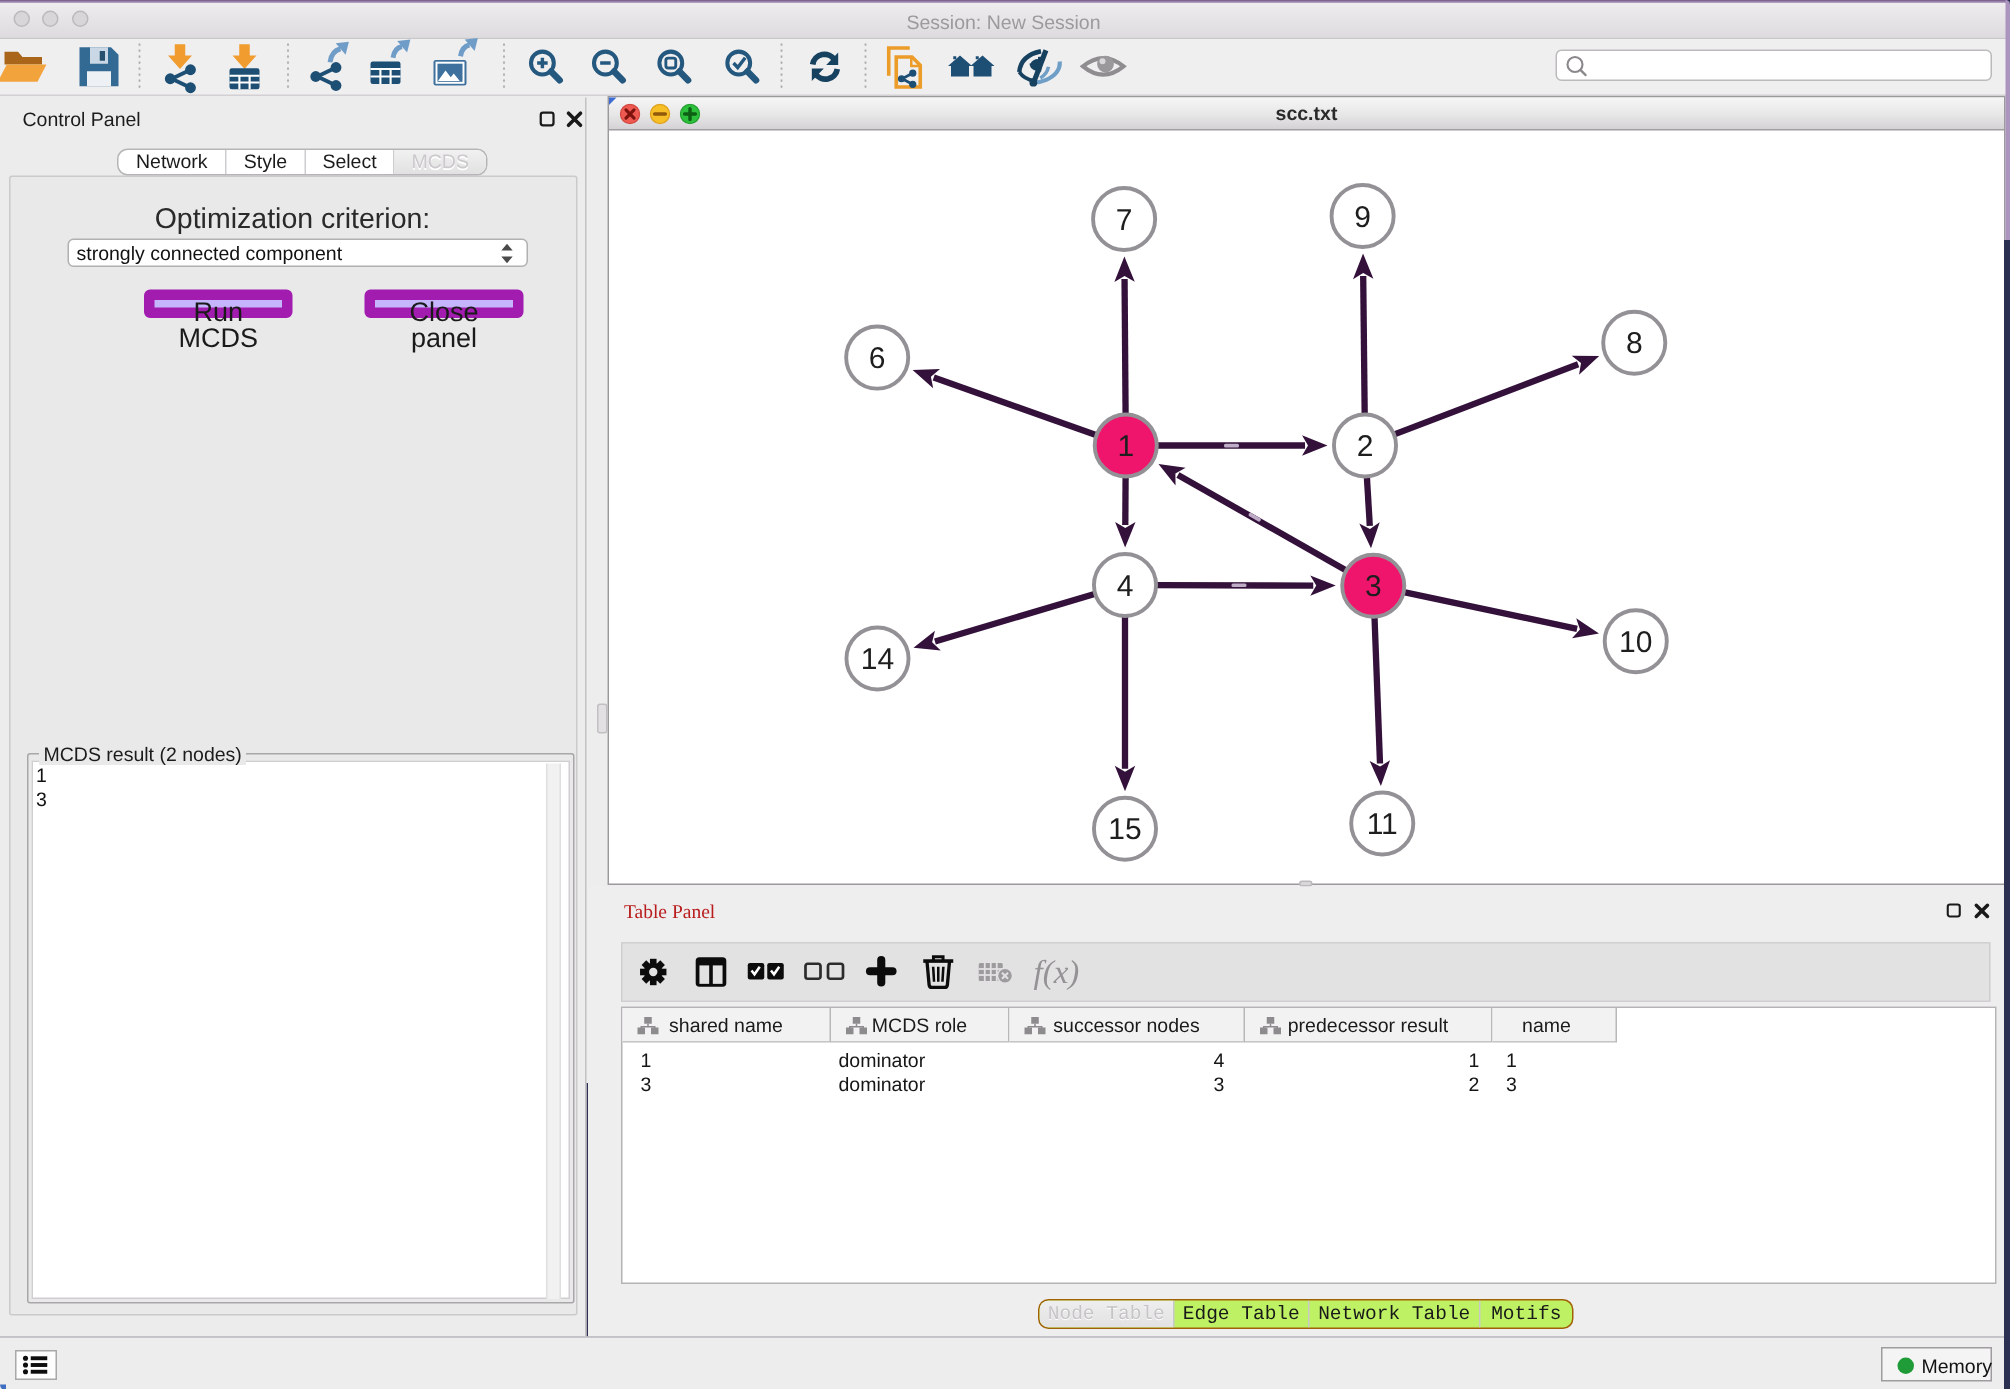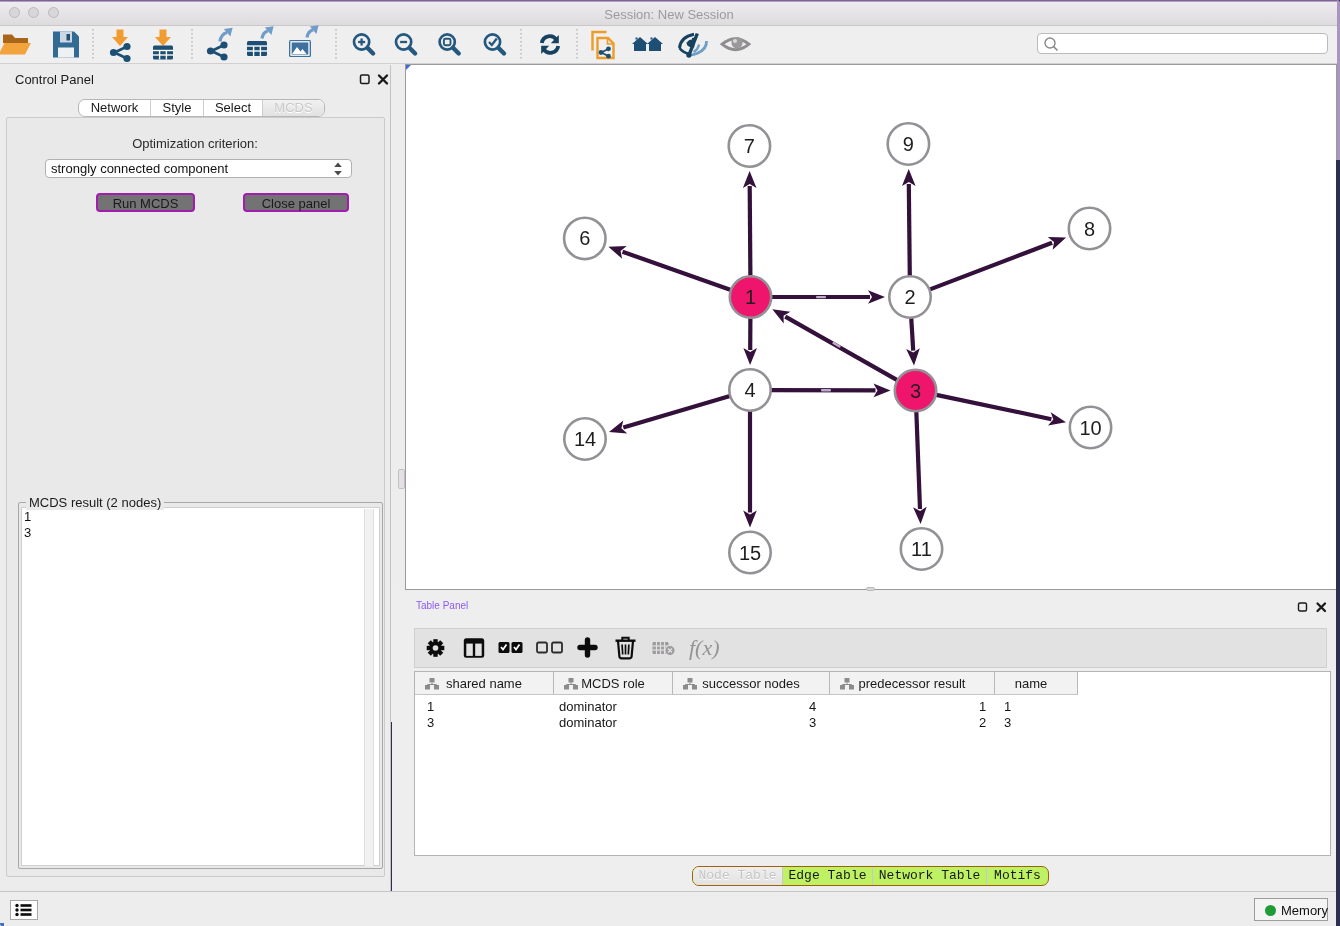--- a/index.html
+++ b/index.html
@@ -29,22 +29,22 @@
   #tabs { position:absolute; left:78px; top:34px; height:18px; display:flex;
       border:1px solid #b7b5b7; border-radius:7px; background:#fff; overflow:hidden; }
   #tabs .tab { font-size:13px; color:#1a1a1a; text-align:center; line-height:16px; font-weight:500;
       border-right:1px solid #cecccf; }
   #tabs .tab:last-child { border-right:none; }
   #tabs .sel { background:linear-gradient(#f2f1f2,#e2e1e2); color:#cbc9cb;
       text-shadow:0 1px 0 #ffffff; }
   
   #cbody { position:absolute; left:6px; top:52px; width:379px; height:760px; background:#e9e9e9;
       border:1px solid #cccacc; border-radius:2px; }
-  .btn { position:absolute; background:#737373; border:2px solid #a21caf; border-radius:4px;
-      font-size:13px; color:#1a1a1a; text-align:center; line-height:17px; }
+  .btn { position:absolute; background:#c4b5fd; border:7px solid #a21caf; border-radius:4px;
+      font-size:18px; color:#1a1a1a; text-align:center; line-height:17px; }
   #combo { position:absolute; left:45px; top:94px; width:307px; height:19px; background:#fff;
       border:1px solid #b2b0b2; border-radius:4px; font-size:13px; color:#111; line-height:17px;
       padding-left:5px; }
   
   #grp { position:absolute; left:18px; top:437px; width:365px; height:367px;
       border:1px solid #a9a7a9; border-radius:2px; }
   #grp .lbl { position:absolute; left:7px; top:-8px; background:#e9e9e9; padding:0 3px;
       font-size:13px; color:#1b1b1b; }
   #grp .inner { position:absolute; left:2px; top:4px; width:359px; height:359px; background:#fff;
       border:1px solid #d0ced0; }
@@ -57,21 +57,21 @@
   #nettitle { position:absolute; left:0; top:0; width:100%; height:22px;
       background:linear-gradient(#f7f6f7 0%,#e8e7e8 55%,#d4d2d4 100%); border-bottom:1px solid #a09ea0; }
   #nettitle .t { position:absolute; left:0; right:0; top:3px; text-align:center; font-size:13px;
       font-weight:700; color:#2a2a2a; }
   .mac { position:absolute; top:4px; }
   #bluecorner { position:absolute; left:0; top:0; width:0; height:0;
       border-top:5px solid #3c6cd4; border-right:5px solid transparent; }
   
   
   #tpanel { position:absolute; left:392px; top:591px; width:946px; height:300px; background:#efeeef; }
-  #tpanel .hdr { position:absolute; left:24px; top:9px; font-size:10px; color:#8b5cf6; }
+  #tpanel .hdr { position:absolute; left:24px; top:9px; font-size:13px; color:#b91c1c;font-family:Liberation Serif, serif; }
   #ttool { position:absolute; left:22px; top:37px; width:913px; height:40px; background:#e3e2e3;
       border:1px solid #d0ced0; }
   #ttable { position:absolute; left:22px; top:80px; width:917px; height:185px; background:#fff;
       border:1px solid #b5b3b5; }
   .hcell { position:absolute; top:0; height:23px; background:#f3f2f3; border-right:1px solid #b9b7b9;
       border-bottom:1px solid #c6c4c6; font-size:13px; color:#1a1a1a; text-align:center; line-height:23px; }
   .rtxt { position:absolute; font-size:13px; color:#161616; line-height:16px; }
   
   #btabs { position:absolute; left:300px; top:275px; height:20px; display:flex;
       border:1px solid #a16207; border-radius:7px; background:#bef264; overflow:hidden;font-family:Liberation Mono, monospace; }
@@ -259,37 +259,50 @@
       <rect x="2.5" y="2" width="8.5" height="8.5" rx="1.5" fill="none" stroke="#1a1a1a" stroke-width="1.5"></rect>
       <path d="M21,2.5 L29,10.5 M29,2.5 L21,10.5" stroke="#1a1a1a" stroke-width="2.4" stroke-linecap="round"></path>
     </svg>
     <div id="cbody"></div>
     <div id="tabs">
       <div class="tab" style="width:72px;">Network</div>
       <div class="tab" style="width:53px;">Style</div>
       <div class="tab" style="width:59px;">Select</div>
       <div class="tab sel" style="width:61px;">MCDS</div>
     </div>
-    <div style="position:absolute; left:0; right:0; top:71px; text-align:center; font-size:13px; color:#2a2a2a;">Optimization criterion:</div>
+    <div style="position:absolute; left:0; right:0; top:71px; text-align:center; font-size:19px; color:#2a2a2a;">Optimization criterion:</div>
     <div id="combo">strongly connected component
       <svg width="10" height="14" viewBox="0 0 10 14" style="position:absolute;right:8px;top:2px;">
         <path d="M5,0.5 L8.8,5 L1.2,5 z" fill="#4a4a4a"></path>
         <path d="M5,13.5 L8.8,9 L1.2,9 z" fill="#4a4a4a"></path>
       </svg>
     </div>
     <div class="btn" style="left:96px; top:128px; width:99px; height:19px;">Run MCDS</div>
     <div class="btn" style="left:200px; top:128px; width:106px; height:19px;margin-left:43px;">Close panel</div>
     <div id="grp">
       <div class="inner"></div>
       <div class="sb"></div>
       <div class="lbl">MCDS result (2 nodes)</div>
       <div class="txt">1<br>3</div>
     </div>
   </div>
   <div id="netwin">
+    <div id="nettitle">
+      <div class="t">scc.txt</div>
+      <svg class="mac" style="left:7px;" width="40" height="14" viewBox="0 0 40 14">
+        <circle cx="7" cy="7" r="6.4" fill="#ee5a52" stroke="#d3483f" stroke-width="0.8"></circle>
+        <path d="M4.3,4.3 L9.7,9.7 M9.7,4.3 L4.3,9.7" stroke="#7e130e" stroke-width="2.1" stroke-linecap="round"></path>
+        <circle cx="27" cy="7" r="6.4" fill="#f6bf27" stroke="#dfa01d" stroke-width="0.8"></circle>
+        <path d="M23.4,7 L30.6,7" stroke="#90590b" stroke-width="2.3" stroke-linecap="round"></path>
+      </svg>
+      <svg class="mac" style="left:47px;" width="14" height="14" viewBox="0 0 14 14">
+        <circle cx="7" cy="7" r="6.4" fill="#2cc03c" stroke="#23a02f" stroke-width="0.8"></circle>
+        <path d="M3.4,7 L10.6,7 M7,3.4 L7,10.6" stroke="#0d5f14" stroke-width="2.3" stroke-linecap="round"></path>
+      </svg>
+    </div>
     <div id="bluecorner"></div>
     <svg id="graph" style="position:absolute;left:0;top:23px;" width="930" height="501" viewBox="406 88 930 501">
       <g stroke="#33113a" stroke-width="4.2">
 <line x1="750.4" y1="277.0" x2="749.7" y2="186.0"></line>
 <line x1="731.6" y1="290.3" x2="622.5" y2="251.7"></line>
 <line x1="770.5" y1="297.0" x2="870.0" y2="297.0"></line>
 <line x1="750.4" y1="317.0" x2="750.2" y2="350.0"></line>
 <line x1="909.8" y1="277.0" x2="908.8" y2="184.0"></line>
 <line x1="928.7" y1="289.9" x2="1052.1" y2="242.8"></line>
 <line x1="911.2" y1="317.0" x2="913.2" y2="350.6"></line>

